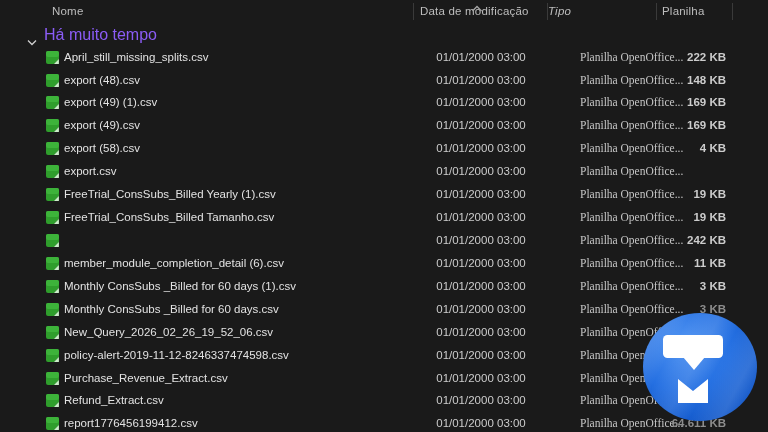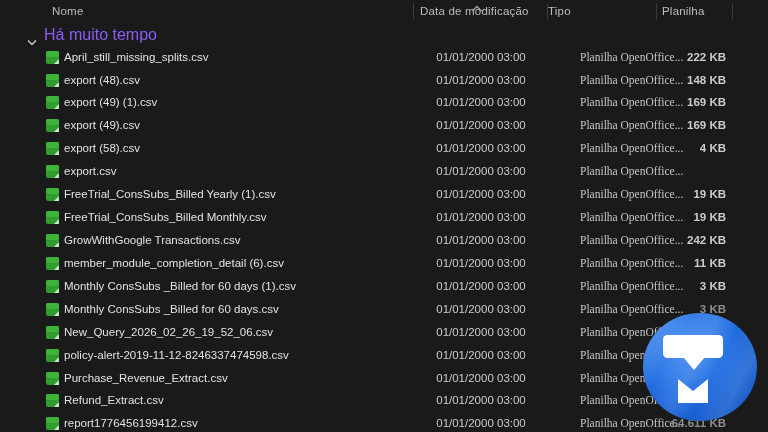--- a/index.html
+++ b/index.html
@@ -11,21 +11,21 @@
   }
 
   
   .header{position:absolute;top:0;left:0;right:0;height:22px;}
   .header .hlabel{
     position:absolute;top:0;height:22px;line-height:22px;
     font-size:11.5px;color:#bdbdbd;letter-spacing:.2px;white-space:nowrap;cursor:default;
   }
   .h-name{left:52px;}
   .h-date{left:420px;}
-  .h-tipo{left:548px;}
+  .h-tipo{left:548px;font-style:italic;}
   .h-tamanho{left:662px;}
   .hsep{position:absolute;top:3px;height:17px;width:1px;background:#3a3a3a;}
   .sep1{left:413px;} .sep2{left:547px;} .sep3{left:656px;} .sep4{left:732px;}
   .sortcaret{position:absolute;left:471px;top:-2px;width:12px;height:7px;}
 
   
   .group{position:absolute;top:24px;left:0;right:0;height:22px;}
   .group .chev{position:absolute;left:27px;top:8px;width:10px;height:7px;cursor:pointer;}
   .group .glabel{
     position:absolute;left:44px;top:0;height:22px;line-height:22px;
@@ -191,36 +191,35 @@
 
   <div class="row">
     <span class="cell c-icon">
       <svg width="13" height="13" viewBox="0 0 13 13">
         <rect x="0" y="0" width="13" height="13" rx="2" fill="#2f9e2c"></rect>
         <rect x="0" y="0" width="13" height="6" rx="2" fill="#3db33a"></rect>
         <path d="M12.9,7.6 L12.9,12.9 L7.6,12.9 Z" fill="#cdeccb"></path>
         <path d="M12.9,7.2 L7.2,12.9 L7.9,12.9 L12.9,7.9 Z" fill="#1d7a1c"></path>
       </svg>
     </span>
-    <span class="cell c-name">FreeTrial_ConsSubs_Billed Monthly.csv</span>
+    <span class="cell c-name">FreeTrial_ConsSubs_Billed Tamanho.csv</span>
     <span class="cell c-date">01/01/2000 03:00</span>
     <span class="cell c-type">Planilha OpenOffice...</span>
     <span class="cell c-size">19 KB</span>
   </div>
 
   <div class="row">
     <span class="cell c-icon">
       <svg width="13" height="13" viewBox="0 0 13 13">
         <rect x="0" y="0" width="13" height="13" rx="2" fill="#2f9e2c"></rect>
         <rect x="0" y="0" width="13" height="6" rx="2" fill="#3db33a"></rect>
         <path d="M12.9,7.6 L12.9,12.9 L7.6,12.9 Z" fill="#cdeccb"></path>
         <path d="M12.9,7.2 L7.2,12.9 L7.9,12.9 L12.9,7.9 Z" fill="#1d7a1c"></path>
       </svg>
     </span>
-    <span class="cell c-name">GrowWithGoogle Transactions.csv</span>
     <span class="cell c-date">01/01/2000 03:00</span>
     <span class="cell c-type">Planilha OpenOffice...</span>
     <span class="cell c-size">242 KB</span>
   </div>
 
   <div class="row">
     <span class="cell c-icon">
       <svg width="13" height="13" viewBox="0 0 13 13">
         <rect x="0" y="0" width="13" height="13" rx="2" fill="#2f9e2c"></rect>
         <rect x="0" y="0" width="13" height="6" rx="2" fill="#3db33a"></rect>

